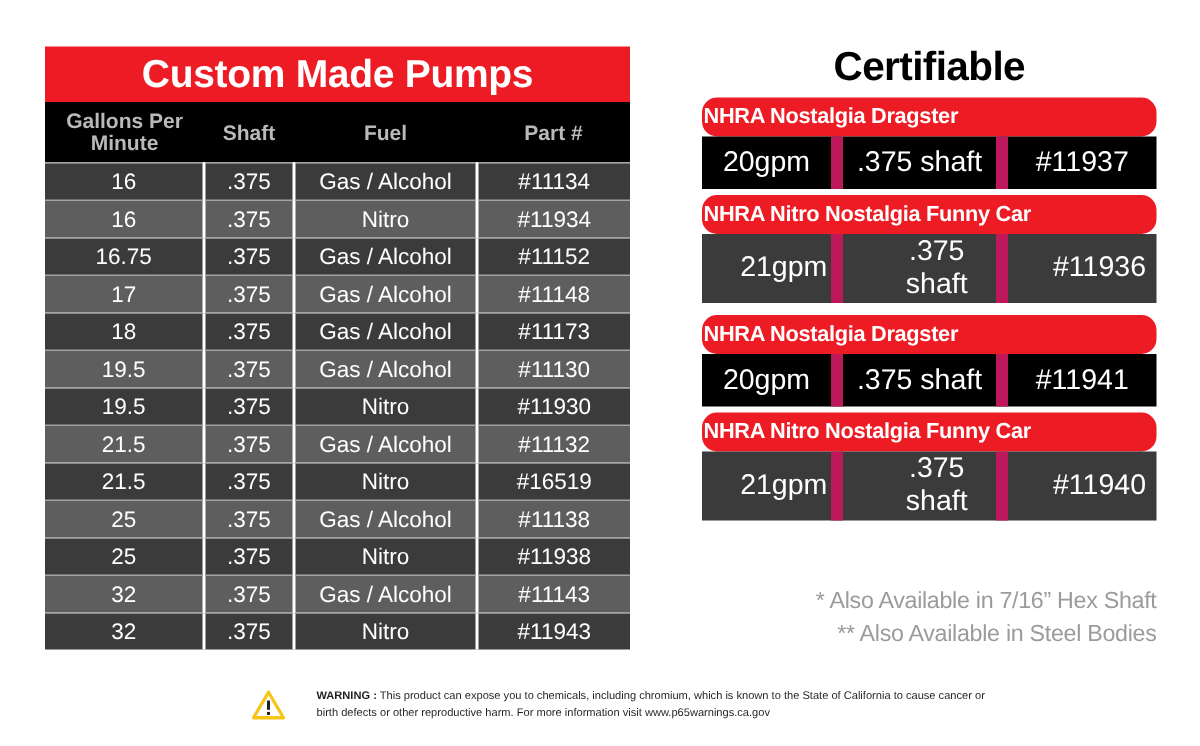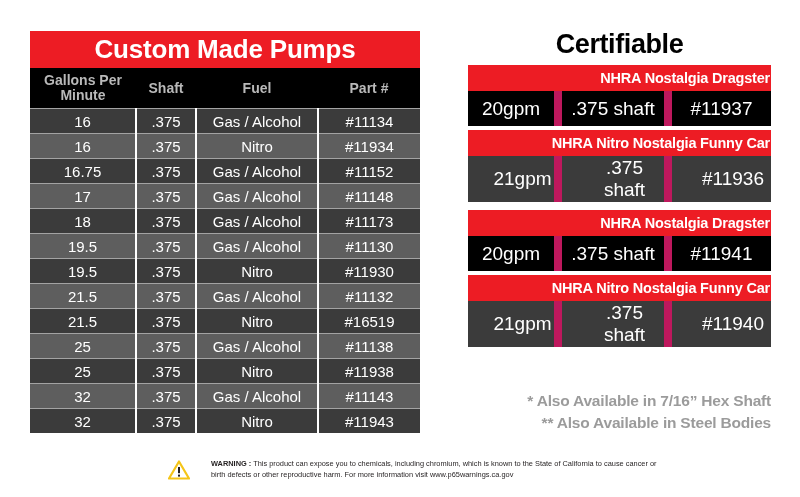--- a/index.html
+++ b/index.html
@@ -86,23 +86,24 @@
     border-collapse: collapse;
     width: 303px;
     table-layout: fixed;
     margin-bottom: 4px;
   }
   .sub-table .sub-head td {
     background: #ed1c24;
     color: #ffffff;
     font-size: 14.5px;
     font-weight: bold;
-    text-align: right;
+    text-align: left;
     height: 24px;
     letter-spacing: -0.2px;
+    border-radius: 10px;
   }
   .sub-table .sub-row td {
     color: #ffffff;
     font-size: 19px;
     text-align: center;
     height: 33px;
     border-left: 8px solid #be185d;
     border-right: 3px solid #ffffff;
   }
   .sub-table .sub-row td:first-child { border-left: none; }
@@ -116,21 +117,21 @@
 
   
   #footnotes {
     position: absolute;
     left: 468px;
     top: 390px;
     width: 303px;
     text-align: right;
     color: #9b9b9b;
     font-size: 15.5px;
-    font-weight: bold;
+    font-weight: normal;
     line-height: 22px;
     letter-spacing: -0.2px;
   }
 
   
   #prop65-warning {
     position: absolute;
     left: 168px;
     top: 459px;
     width: 500px;

